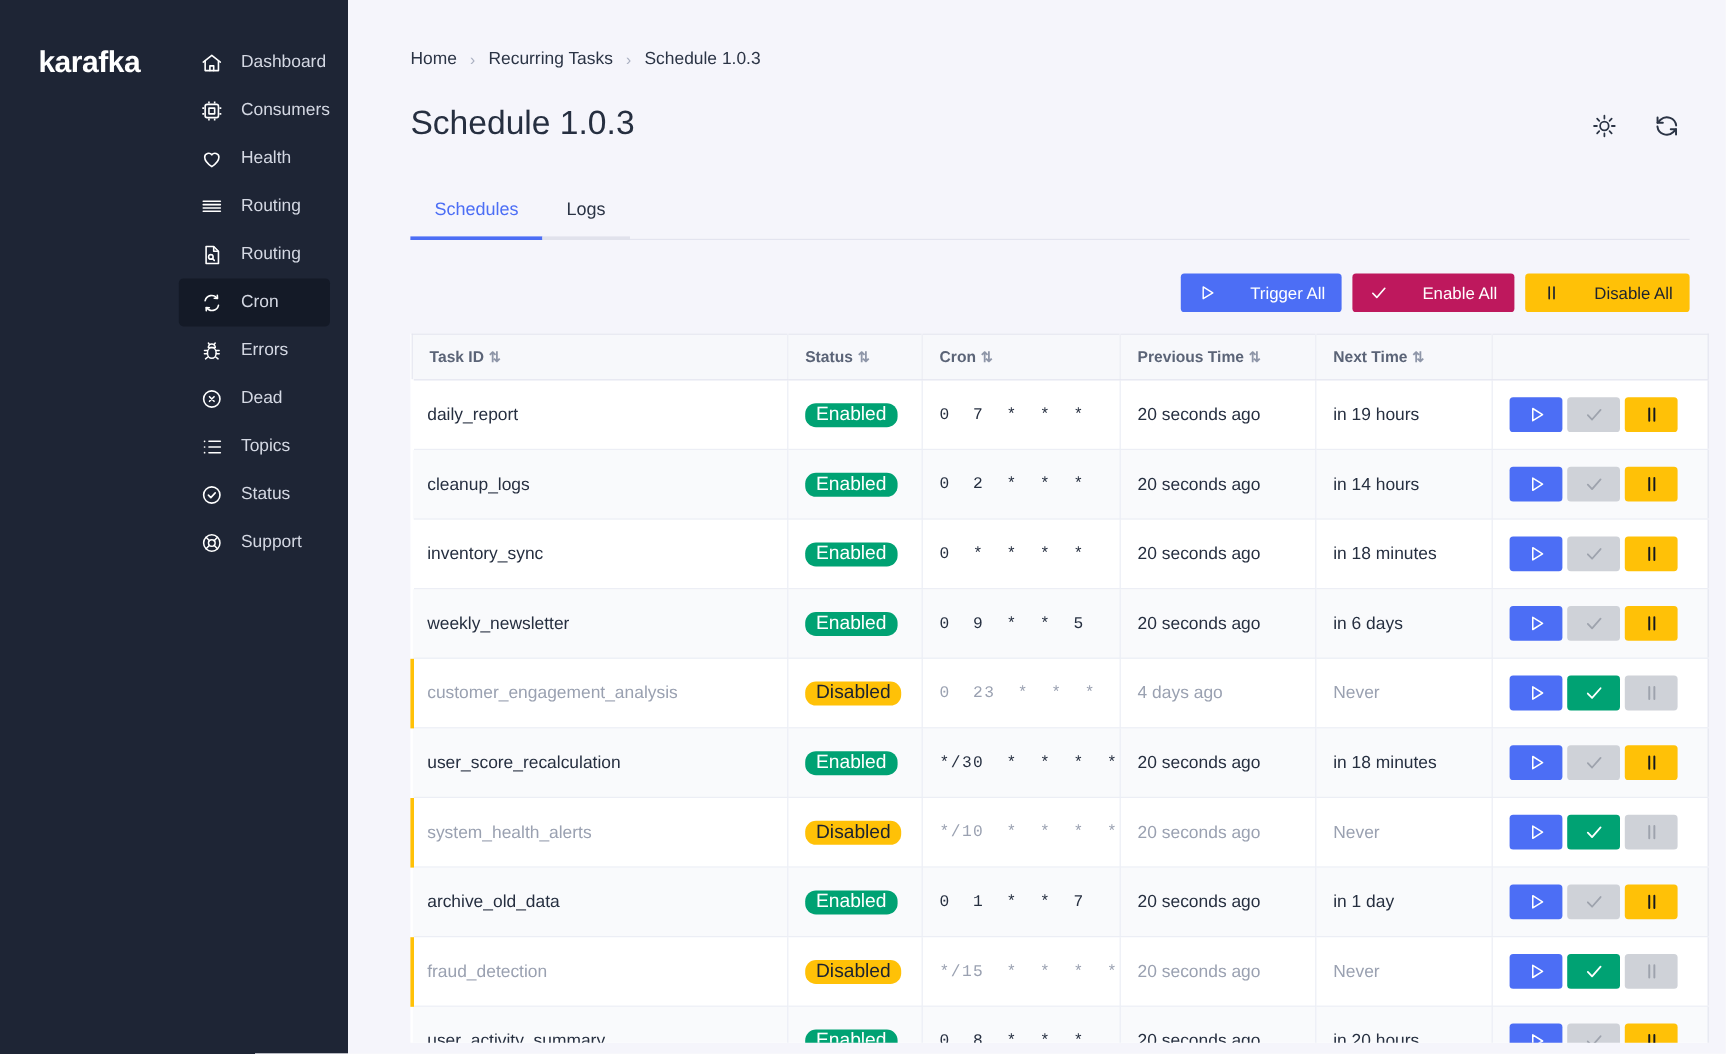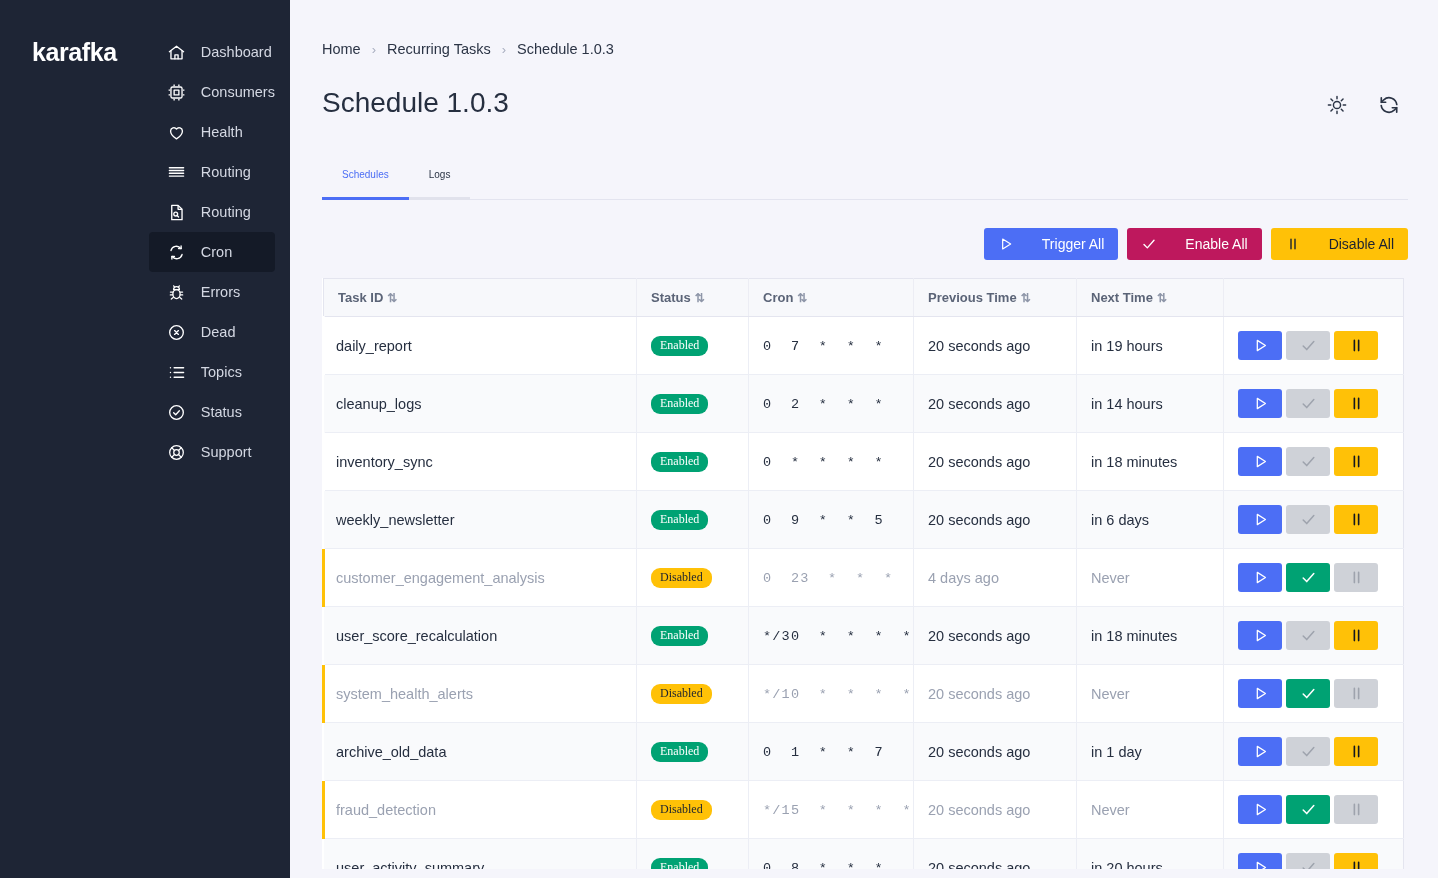--- a/index.html
+++ b/index.html
@@ -43,21 +43,21 @@
   }
   .nav-item.active { background: #141a27; }
   .nav-item .ico { width: 19px; height: 19px; display: block; flex: 0 0 19px; color: #ffffff; }
   .nav-item .ico svg { display: block; width: 19px; height: 19px; }
   .nav-label { line-height: 19px; white-space: nowrap; }
 
   
   .main {
     flex: 1; height: 869px;
     background: #f5f5fb;
-    padding: 0 30px 0 32px;
+    padding: 0 30px 0 52px;
     overflow: hidden;
     position: relative;
   }
   .breadcrumb {
     display: flex; align-items: center;
     gap: 11px;
     height: 34px;
     margin-top: 32px;
     font-size: 14.5px;
     color: #2b3445;
@@ -81,21 +81,21 @@
   .head-icon svg { display: block; width: 22px; height: 22px; }
 
   .tabs {
     display: flex; align-items: flex-end;
     gap: 0;
     margin-top: 32px;
     border-bottom: 1px solid #e3e4ef;
     height: 48px;
   }
   .tab {
-    font-size: 10px;
+    font-size: 15px;
     padding: 0 20px 13px 20px;
     cursor: pointer;
     color: #2b3445;
     border-bottom: 3px solid transparent;
     margin-bottom: -1px;
     line-height: 18px;
     text-align: center;
   }
   .tab.active { color: #4c6ef5; border-bottom-color: #4c6ef5; }
   .tab.inactive { border-bottom-color: #e1e2ec; }
@@ -161,25 +161,25 @@
 
   .c-task  { width: 313px; }
   .c-status{ width: 112px; }
   .c-cron  { width: 165px; }
   .c-prev  { width: 163px; }
   .c-next  { width: 147px; }
   .c-acts  { width: 180px; }
 
   .badge {
     display: inline-block;
-    font-size: 12px;
+    font-size: 16px;
     line-height: 15px;
     padding: 2px 9px 3px 9px;
     border-radius: 9px;
-    font-family: Liberation Serif, serif;
+    font-family: Liberation Sans, sans-serif;
   }
   .badge-enabled  { background: #00a273; color: #ffffff; }
   .badge-disabled { background: #ffc107; color: #1c2230; }
 
   .cron-text {
     font-family: "Liberation Mono", monospace;
     font-size: 13.5px;
     letter-spacing: 1.2px;
     white-space: pre;
   }

